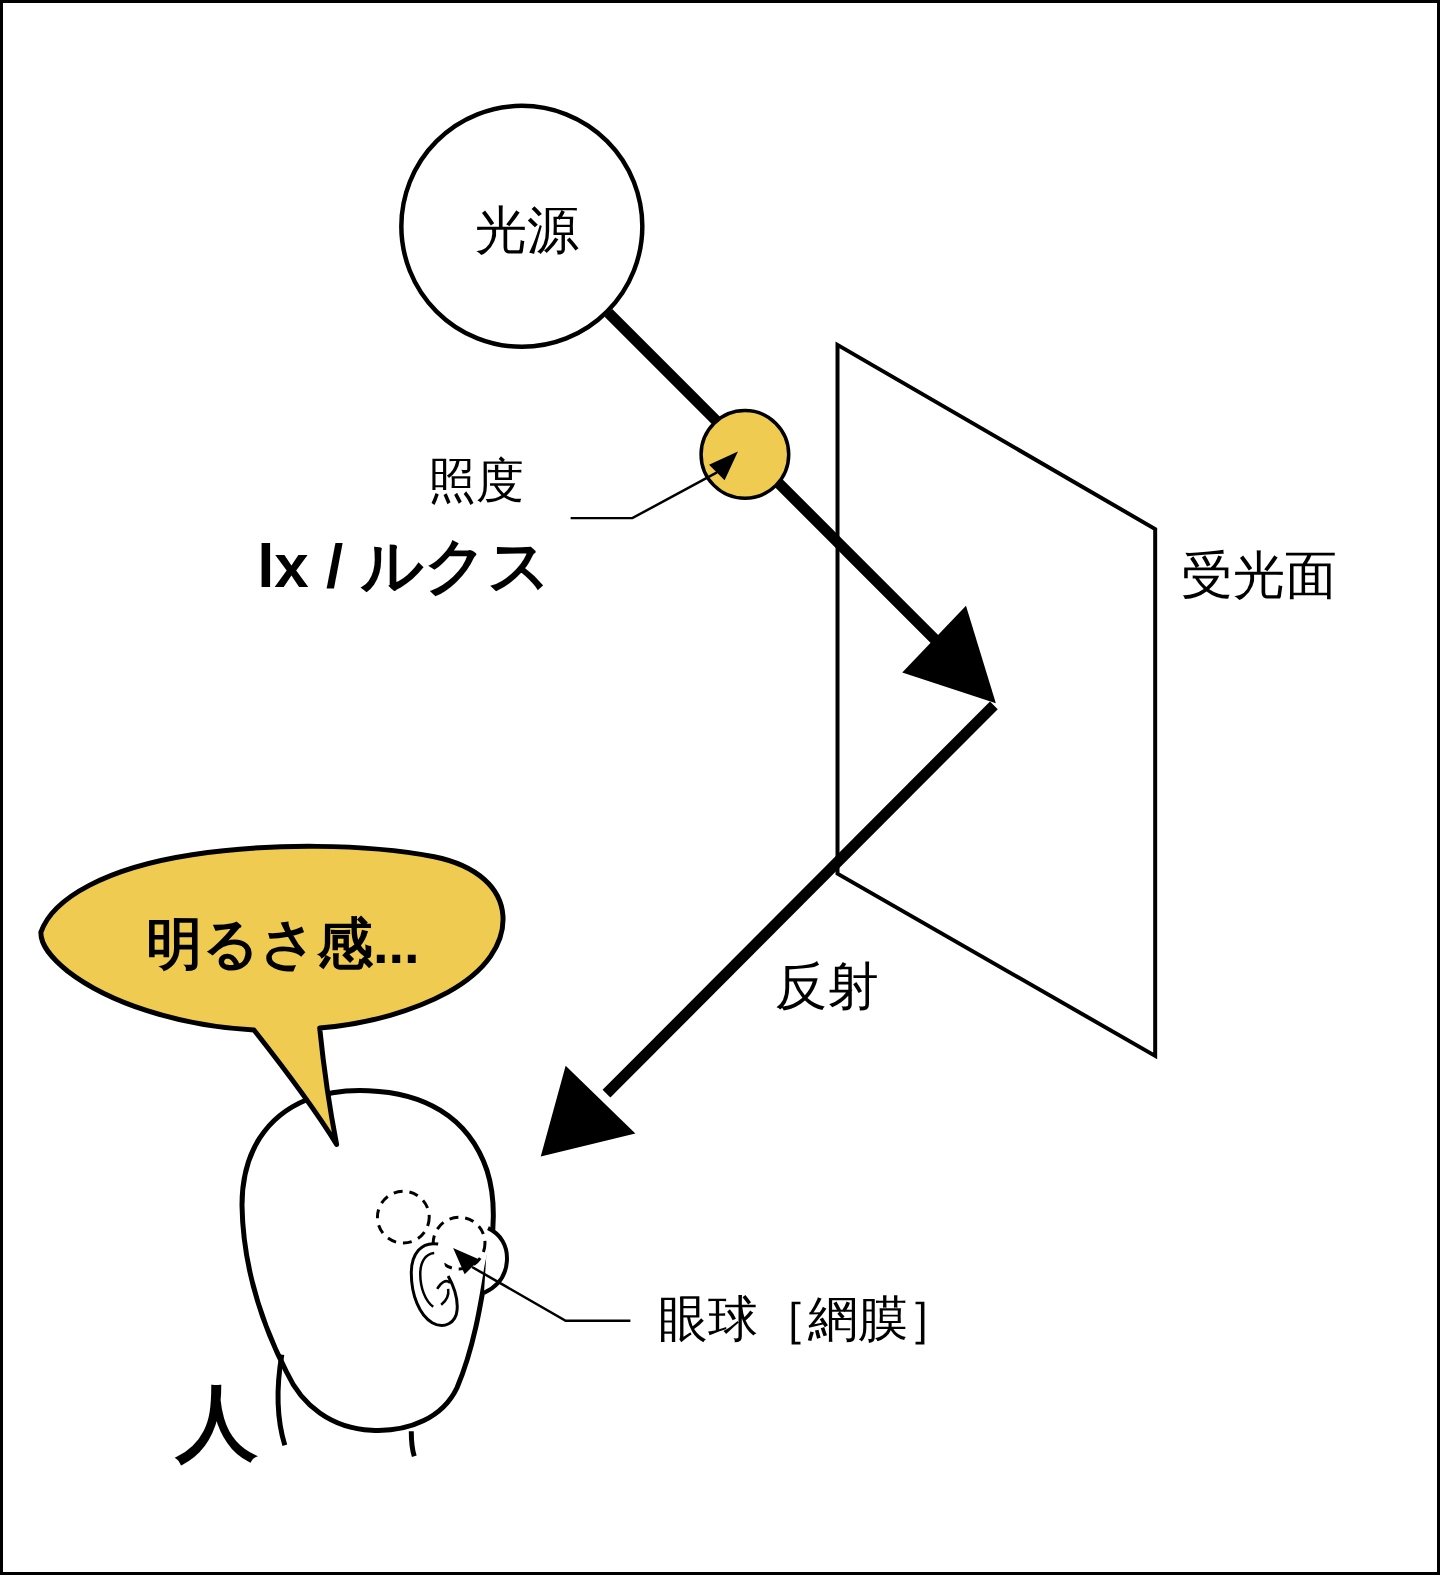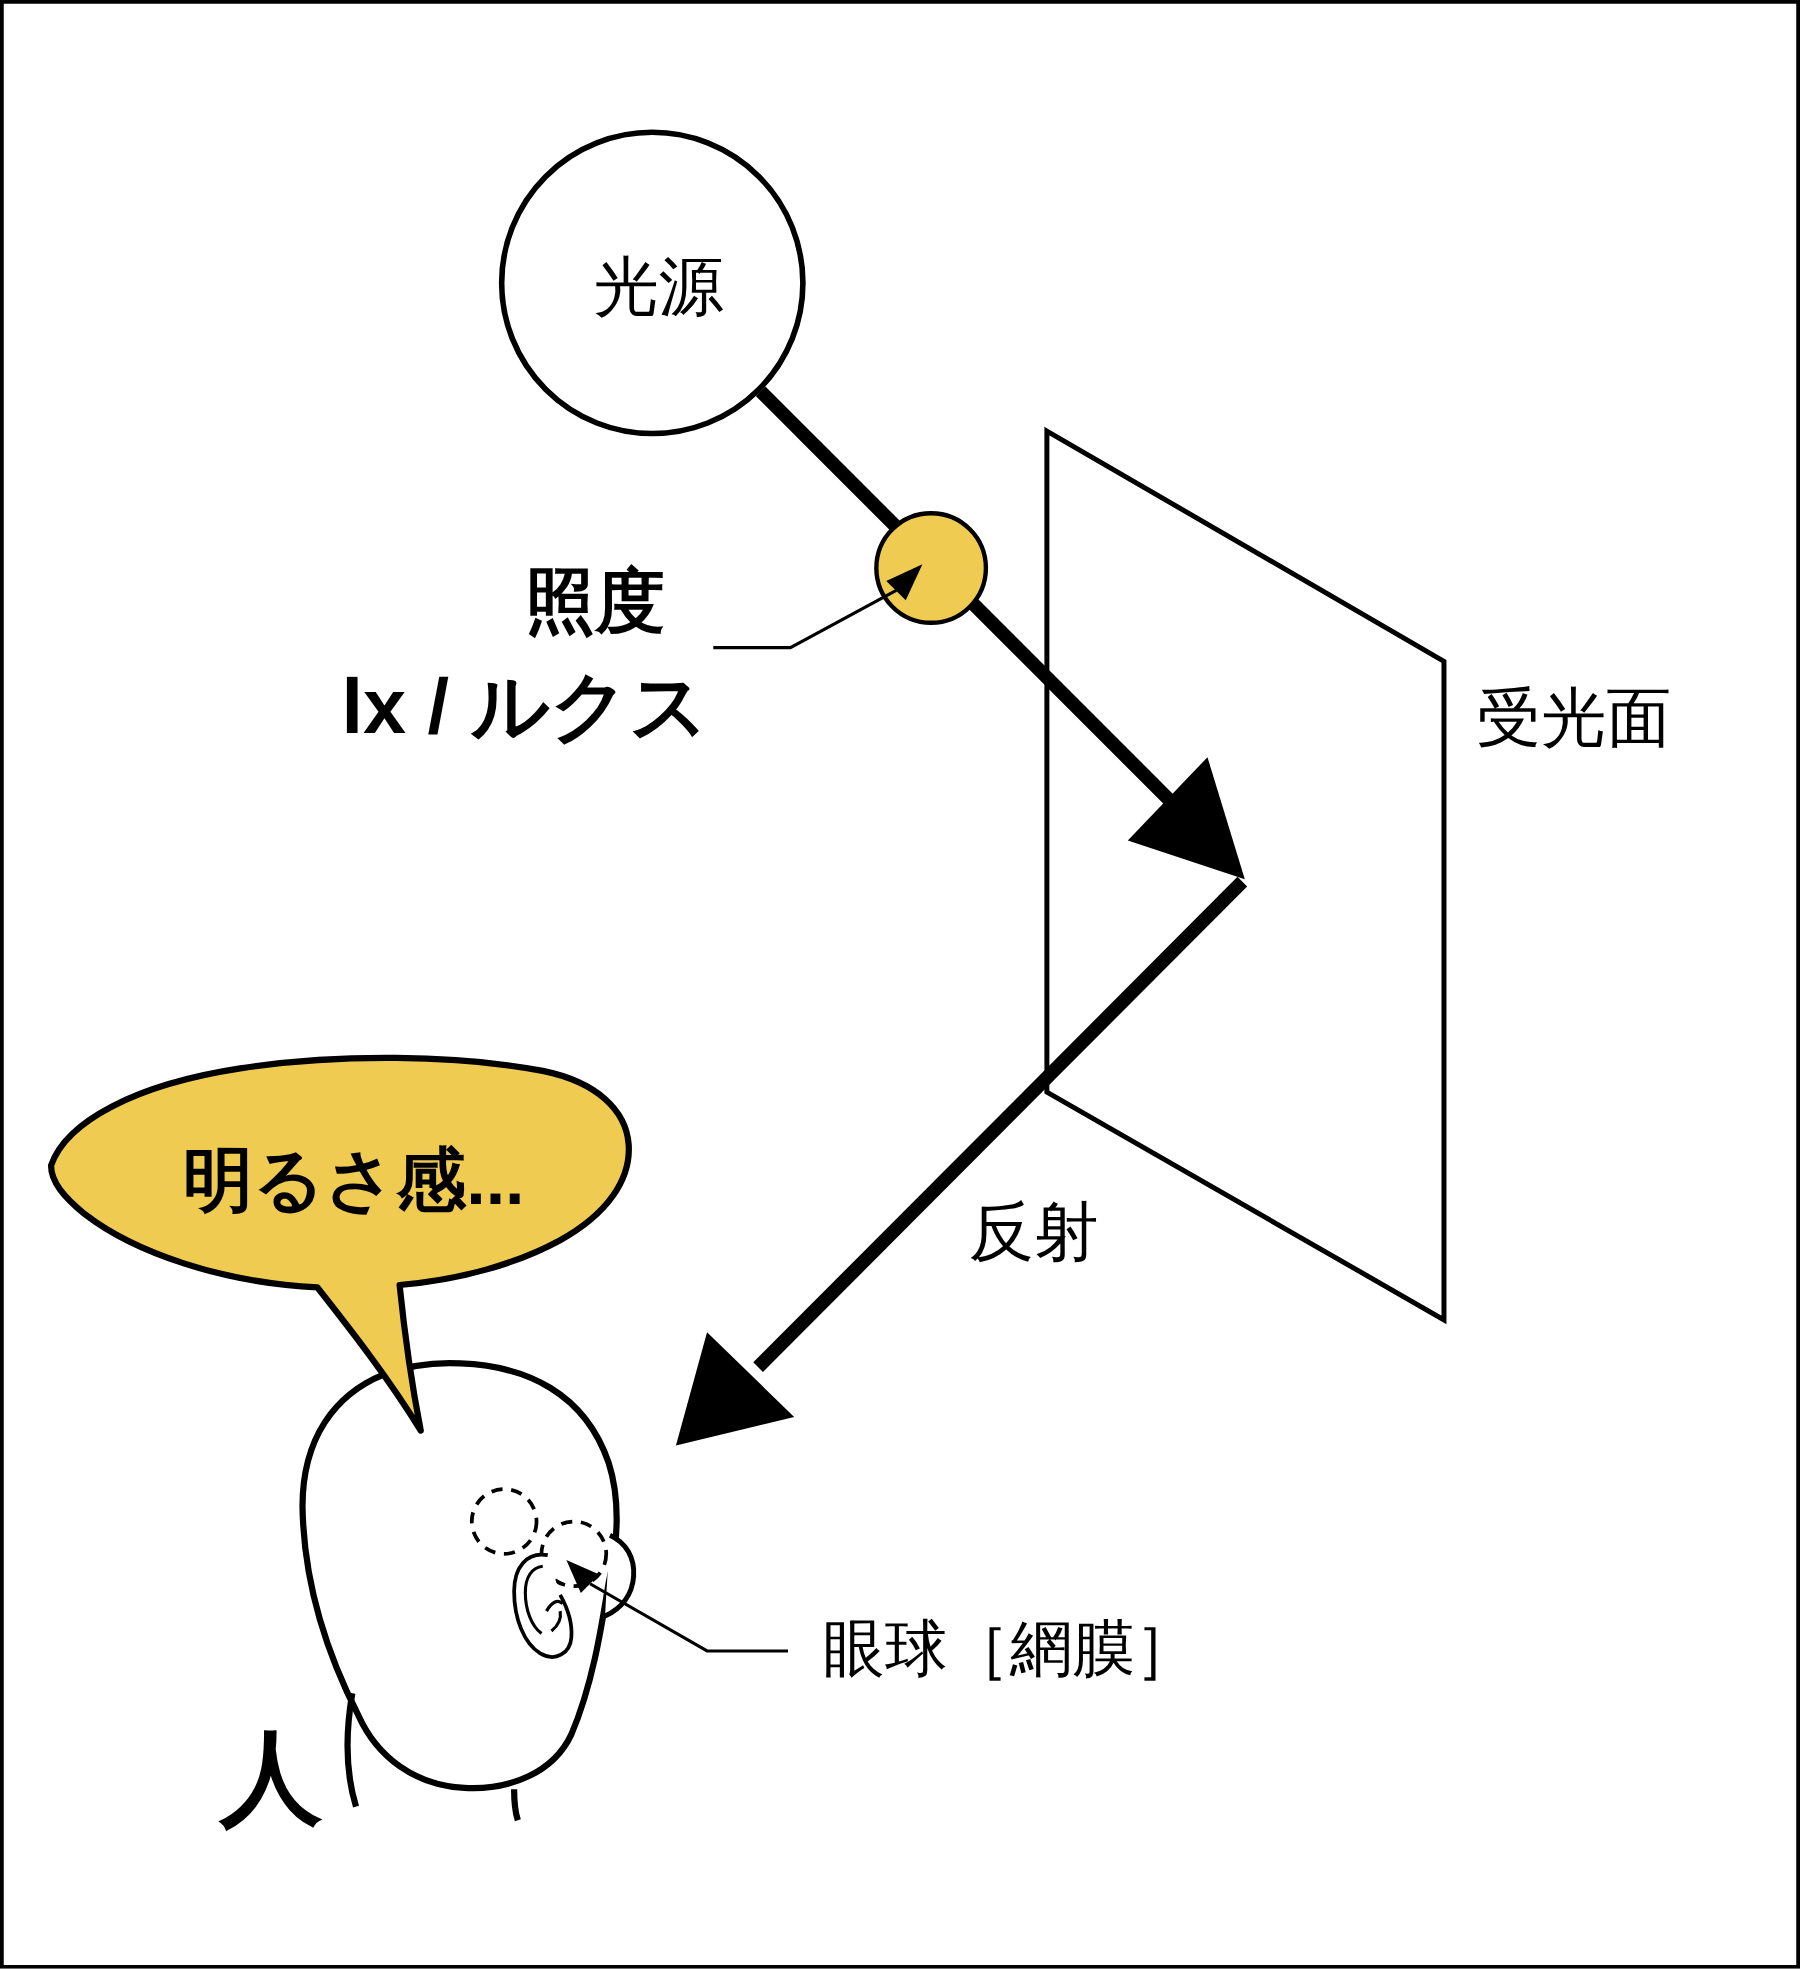--- a/index.html
+++ b/index.html
@@ -16,22 +16,22 @@
   #diagram-svg{position:absolute;left:0;top:0;width:100%;height:100%;}
   .lbl{
     position:absolute;
     color:#000;
     line-height:1;
     white-space:nowrap;
   }
   .centered{transform:translate(-50%,-50%);}
   .vcentered{transform:translate(0,-50%);}
   .lbl-light{left:524px;top:227px;font-size:52px;}
-  .lbl-illum-title{left:473px;top:478px;font-size:56px;font-weight:700;}
-  .lbl-illum-unit{left:401px;top:563px;font-size:62px;font-weight:700;margin-left:16px;}
+  .lbl-illum-title{left:473px;top:478px;font-size:48px;font-weight:400;}
+  .lbl-illum-unit{left:401px;top:563px;font-size:62px;font-weight:700;}
   .lbl-surface{left:1178px;top:572px;font-size:52px;}
   .lbl-reflect{left:772px;top:983px;font-size:52px;}
   .lbl-bubble{left:280px;top:941px;font-size:56px;font-weight:700;}
   .lbl-eye{left:635px;top:1316px;font-size:50px;margin-left:20px;}
   .lbl-person{left:214px;top:1420px;font-size:82px;font-weight:700;}
 </style>
 </head>
 <body>
 
 <div id="canvas">

